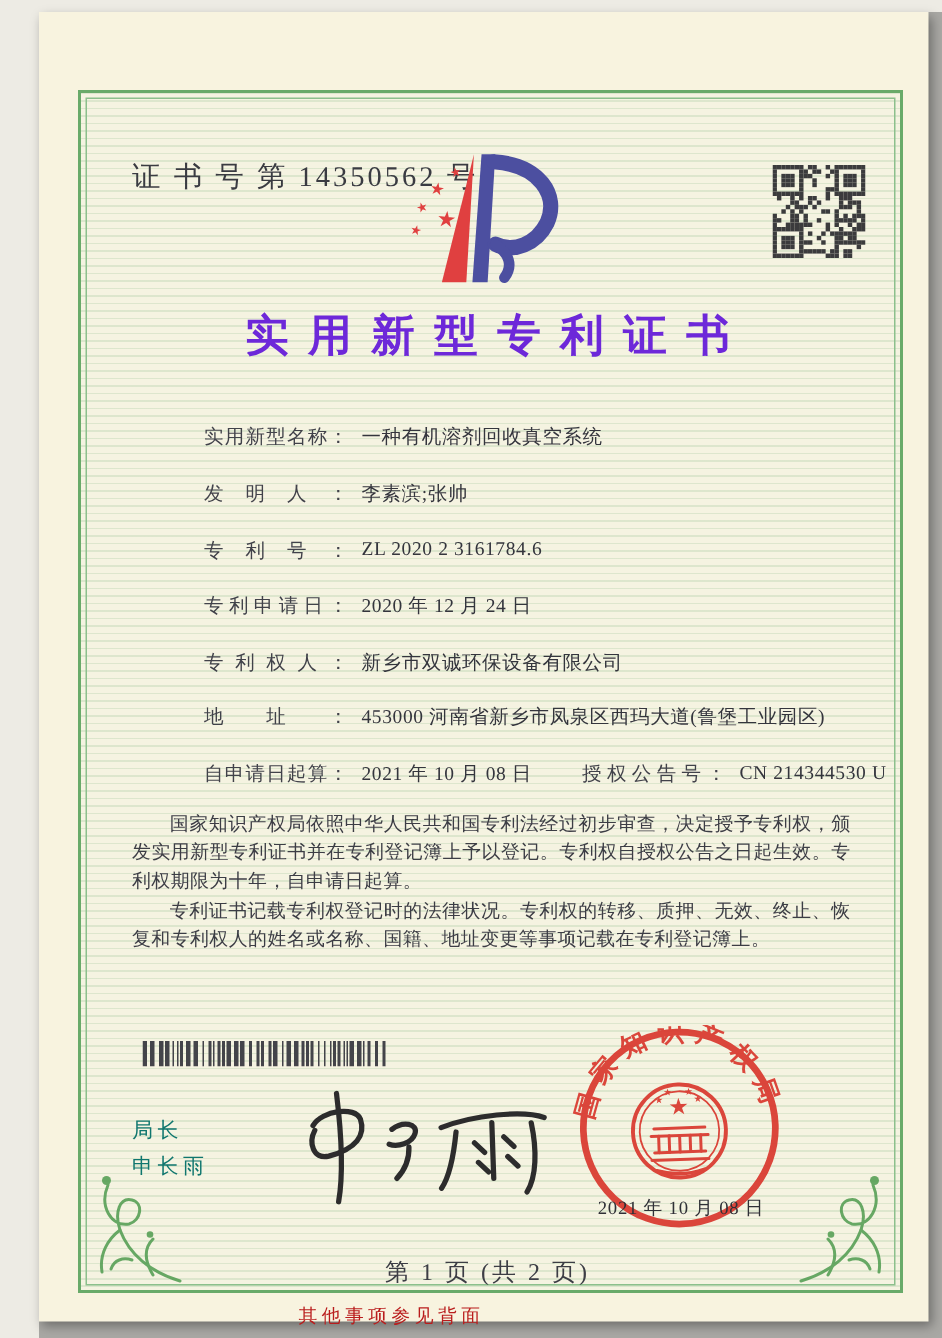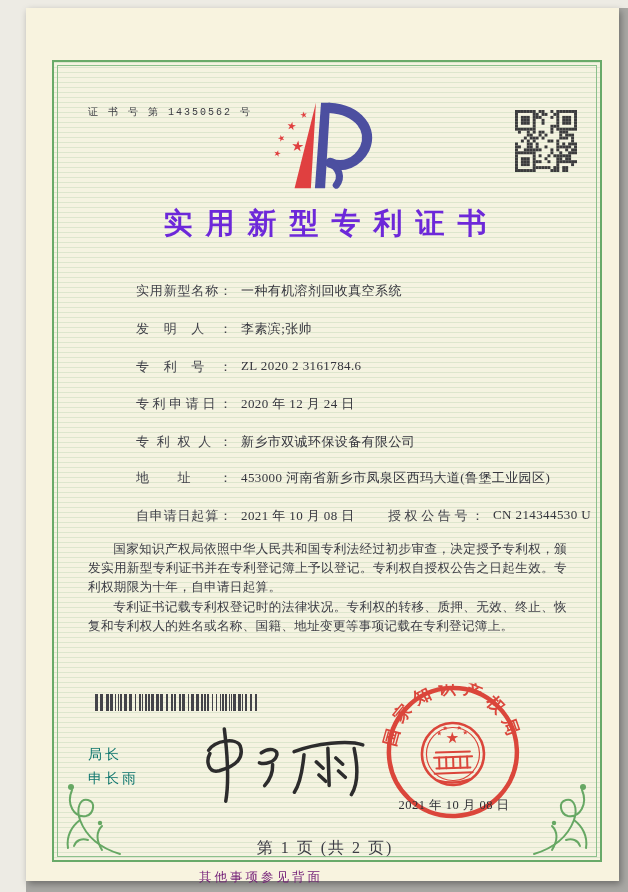--- a/index.html
+++ b/index.html
@@ -14,21 +14,21 @@
          border:2.5px solid #69aa69;background:
            repeating-linear-gradient(to bottom, rgba(124,178,124,.20) 0 1px, rgba(124,178,124,0) 1px 5px),
            #f5f3e1;}
   .frame-inner{position:absolute;left:3px;top:3px;right:3px;bottom:3px;border:1px solid #8cc08c;}
   
   .bleed{position:absolute;left:120px;top:120px;width:200px;height:200px;border-radius:50%;
          border:11px solid rgba(216,122,110,.13);filter:blur(3px);}
   .bleed2{position:absolute;left:150px;top:150px;width:140px;height:140px;border-radius:50%;
          border:6px solid rgba(216,122,110,.10);filter:blur(3px);}
 
-  .certno{position:absolute;left:62px;top:97px;font-size:10px;letter-spacing:2px;color:#3a3b42;font-family:Liberation Mono, monospace;}
+  .certno{position:absolute;left:62px;top:97px;font-size:19px;letter-spacing:2px;color:#3a3b42;}
   .logo{position:absolute;left:232px;top:86px;width:122px;height:108px;}
   .qr{position:absolute;left:489px;top:102px;width:62px;height:62px;}
   .title{position:absolute;left:26px;top:196px;width:546px;text-align:center;
          font-size:29px;font-weight:700;color:#6d28d9;letter-spacing:13px;text-indent:13px;}
 
   .row{position:absolute;left:62px;width:500px;font-size:13px;color:#393a42;white-space:nowrap;margin-left:48px;}
   .f-label{display:inline-block;width:96px;text-align:justify;text-align-last:justify;
            color:#41424a;vertical-align:top;}
   .f-value{margin-left:9px;letter-spacing:.4px;color:#34353d;}
   .pair2{position:absolute;left:252px;top:0;}
@@ -42,21 +42,21 @@
   .signature{position:absolute;left:170px;top:712px;width:175px;height:85px;transform:rotate(-2deg);}
   .seal{position:absolute;left:356px;top:676px;width:142px;height:142px;opacity:.92;transform:rotate(-2deg);}
   .seal-date{position:absolute;left:366px;top:789px;width:124px;text-align:center;
              font-size:12.5px;color:#2f3036;letter-spacing:.5px;white-space:nowrap;}
   .flourish{position:absolute;width:62px;height:82px;}
   .flourish.right{right:6px;bottom:2px;}
   .flourish.left{left:6px;bottom:2px;transform:scaleX(-1);}
   .pagination{position:absolute;left:26px;top:830px;width:546px;text-align:center;
               font-size:16px;color:#3c3d45;letter-spacing:2px;}
   .backnote{position:absolute;left:0;top:861px;width:470px;text-align:center;
-            font-size:12.5px;color:#701a75;letter-spacing:3px;}
+            font-size:12.5px;color:#b91c1c;letter-spacing:3px;}
 </style>
 </head>
 <body>
 
 <div class="scan">
   <div class="paper">
     <div class="bleed"></div>
     <div class="bleed2"></div>
 
     <div class="frame">

